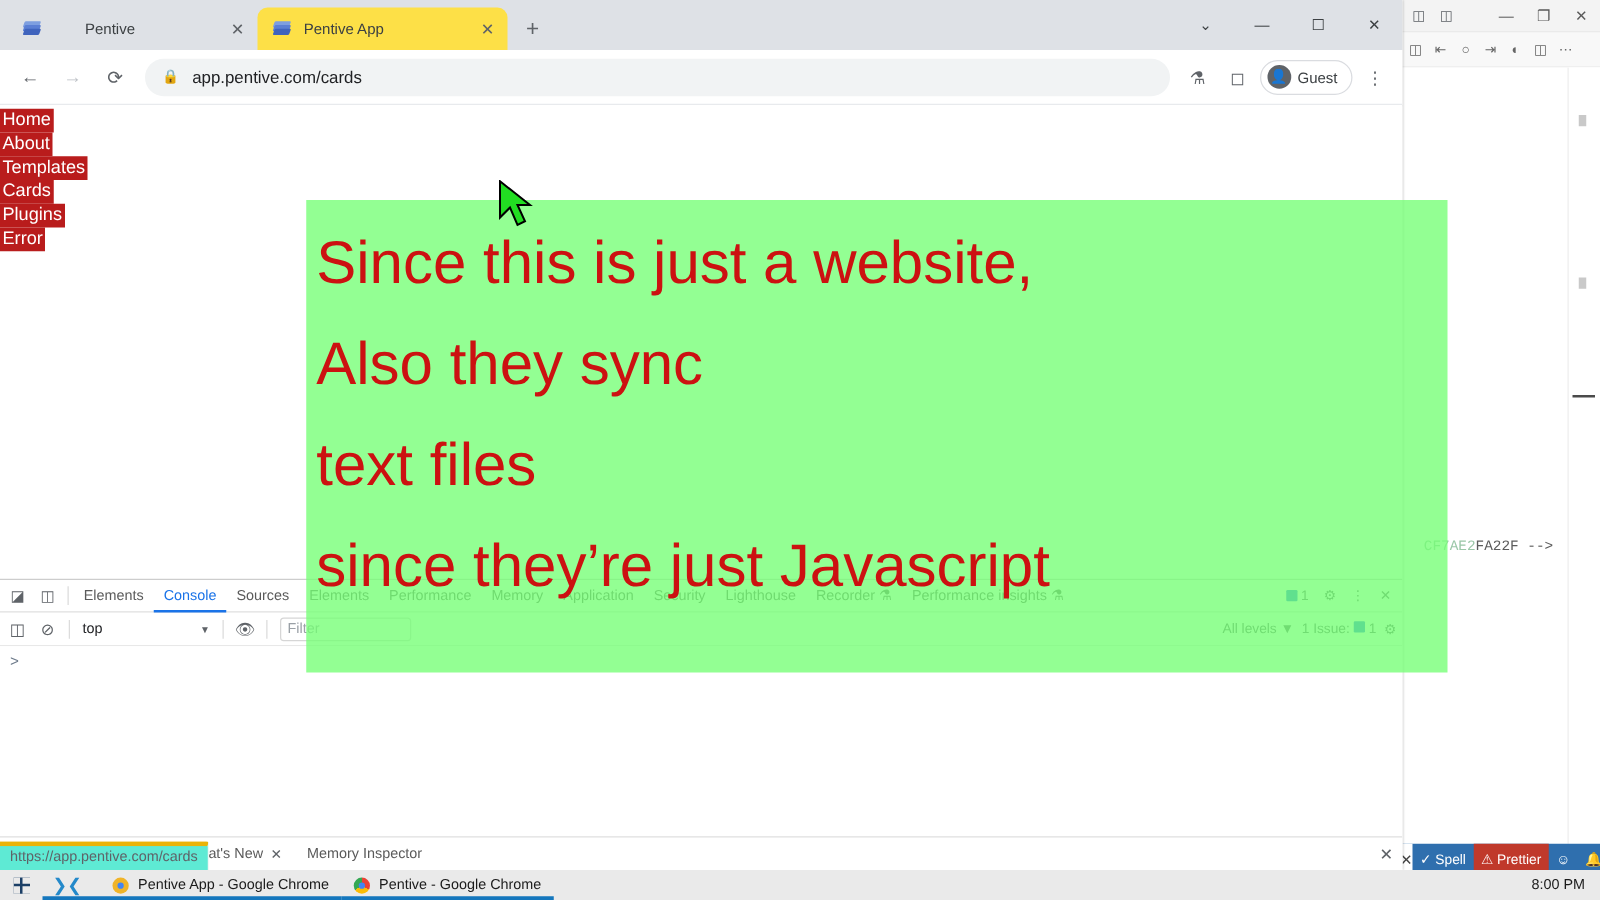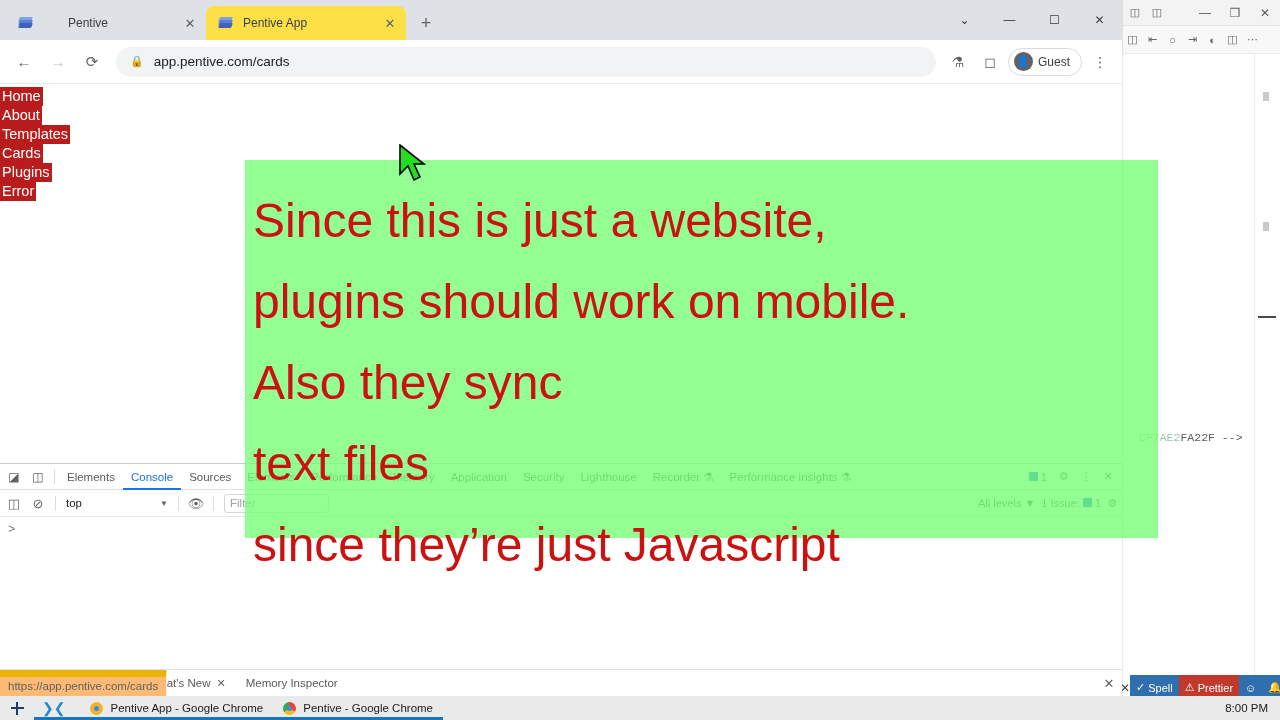--- a/index.html
+++ b/index.html
@@ -154,24 +154,24 @@
   }
   #site-nav { padding:2px 0 0 0; }
   #site-nav a {
     display:block; width:max-content; background:#b91c1c; color:#ffffff;
     font-size:14.5px; line-height:19px; padding:0 2px; text-decoration:none;
     font-family:"Liberation Sans", sans-serif;
   }
 
   
   #link-preview {
-    position:absolute; left:0; bottom:0; background:#fdba74;
+    position:absolute; left:0; bottom:0; background:#5eead4;
     border-top-right-radius:2px; padding:3px 8px 4px 8px;
     font-size:11.5px; color:#5f6368; z-index:6;
-    border-top:7px solid #eab308; border-right:1px solid #f0f0f0;
+    border-top:4px solid #eab308; border-right:1px solid #f0f0f0;
   }
 
   
   #devtools {
     position:absolute; left:0; bottom:0; right:0; height:233px;
     background:#ffffff; border-top:1px solid #cdcdcd; z-index:5;
     display:flex; flex-direction:column;
   }
   #dt-tabbar {
     height:26px; display:flex; align-items:center; border-bottom:1px solid #e0e0e0;
@@ -232,21 +232,21 @@
   #dt-drawer .drawer-tab .x { font-size:11px; color:#5f6368; }
   #dt-drawer-close {
     margin-left:auto; width:26px; height:26px;
     display:flex; align-items:center; justify-content:center; color:#5f6368; font-size:13px;
   }
 
   
   #annotation-overlay {
     position:absolute; left:245px; top:160px; width:913px; height:378px;
     background:rgba(116,255,116,0.78); z-index:9;
-    padding:20px 0 0 4px;
+    padding:10px 0 0 4px;
   }
   #annotation-overlay .aline {
     color:#cc1111; font-size:48px; line-height:81px;
     font-family:"Liberation Sans", sans-serif; white-space:nowrap;
     padding-left:4px;
   }
 
   
   #cursor {
     position:absolute; left:399px; top:144px; width:30px; height:42px; z-index:12;
@@ -455,21 +455,20 @@
         <div id="dt-drawer-close">✕</div>
       </div>
     </div>
 
     <div id="link-preview">https://app.pentive.com/cards</div>
   </div>
 </div>
 
 <div id="annotation-overlay">
   <div class="aline">Since this is just a website,</div>
-  <div class="aline">plugins should work on mobile.</div>
   <div class="aline">Also they sync</div>
   <div class="aline">text files</div>
   <div class="aline">since they’re just Javascript</div>
 </div>
 
 <div id="cursor">
   <svg width="30" height="42" viewBox="0 0 30 42">
     <polygon points="1,1 1,30 9,22 15,36 21,33 15,20 25,20" fill="#22dd22" stroke="#000000" stroke-width="1.6"></polygon>
   </svg>
 </div>

